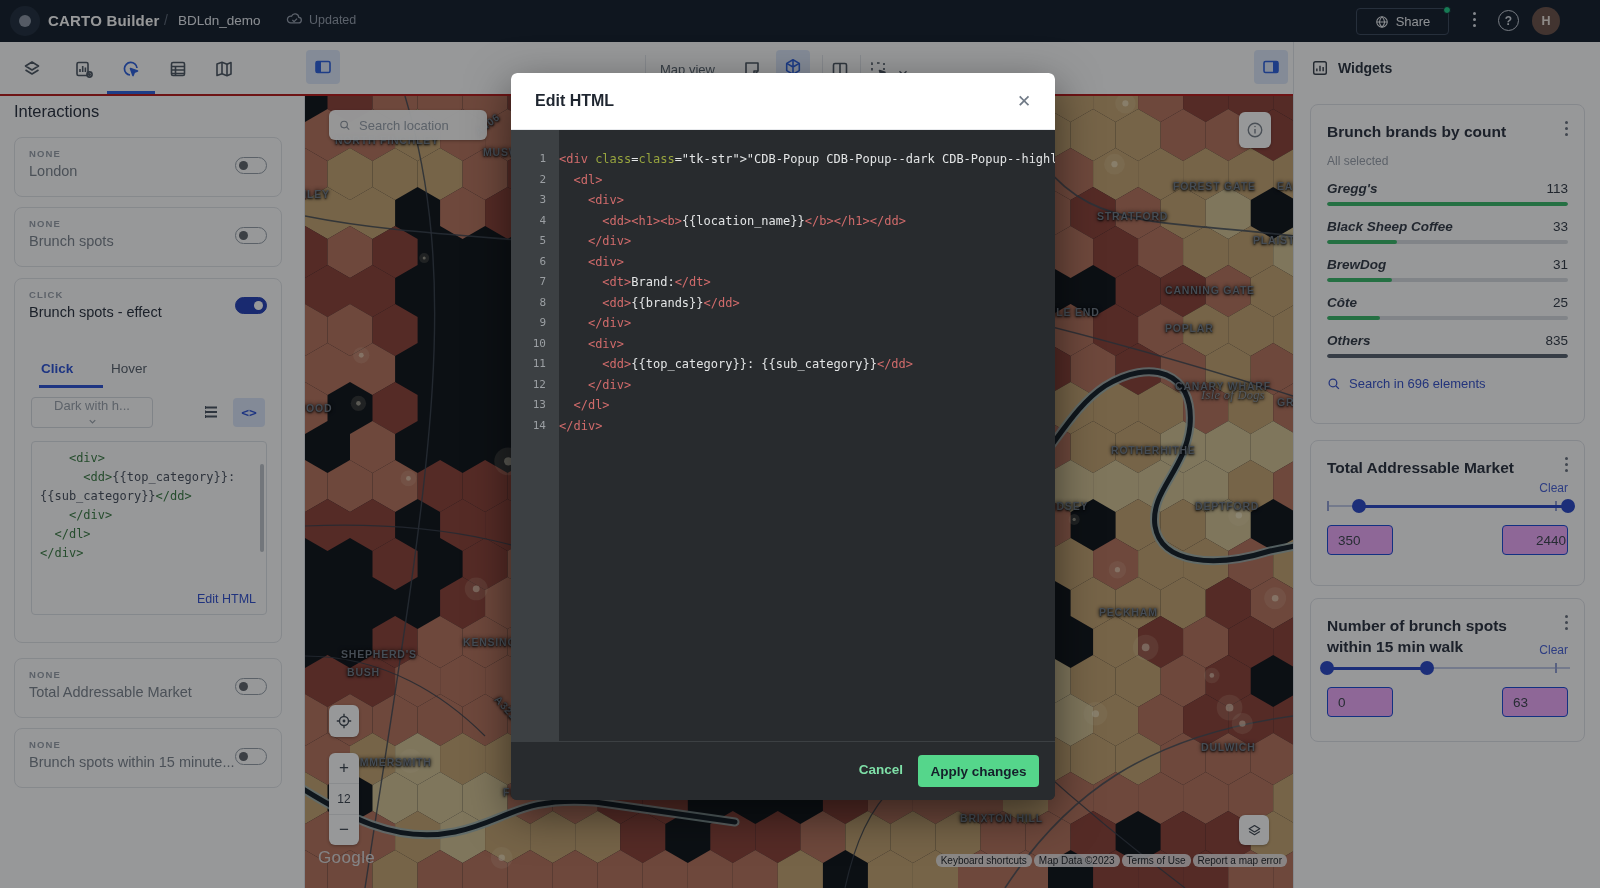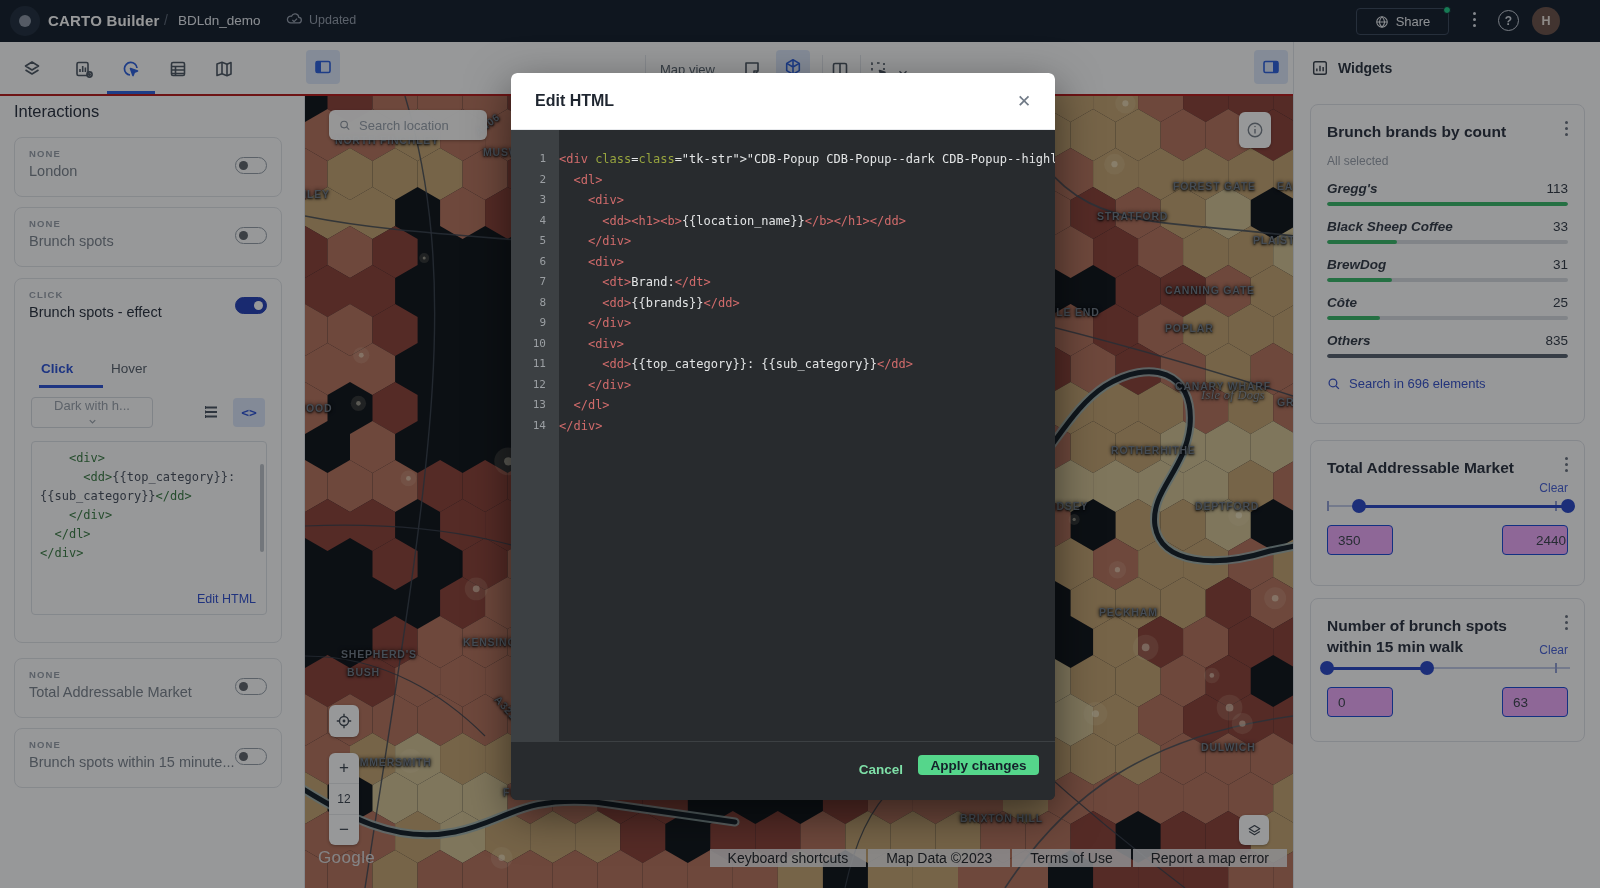--- a/index.html
+++ b/index.html
@@ -102,42 +102,42 @@
   .map-search input::placeholder { color:#9aa2ad; }
   .map-btn { position:absolute; background:#fff; border-radius:6px; box-shadow:0 1px 3px rgba(0,0,0,.3);
              display:flex; align-items:center; justify-content:center; color:#3f4752; }
   .zoom-stack { position:absolute; left:24px; top:657px; width:30px; height:92px; background:#fff; border-radius:6px;
                 box-shadow:0 1px 3px rgba(0,0,0,.3); display:flex; flex-direction:column; }
   .zoom-stack > div { flex:1; display:flex; align-items:center; justify-content:center; color:#3f4752; }
   .zoom-plusminus { font-size:17px; }
   .zoom-level { font-size:12px; border-top:1px solid #e8eaed; border-bottom:1px solid #e8eaed; }
   .google-logo { position:absolute; left:13px; bottom:20px; font-size:17px; font-weight:500; letter-spacing:.4px; color:#e1e5e8; opacity:.92; }
   .attribution { position:absolute; right:6px; bottom:21px; display:flex; gap:2px; }
-  .attribution span { background:rgba(238,239,241,.85); color:#24272c; font-size:14px; padding:1px 18px; white-space:nowrap; }
+  .attribution span { background:rgba(238,239,241,.85); color:#24272c; font-size:10px; padding:1px 5px; white-space:nowrap;border-radius:6px; }
 
   
   .dim-overlay { position:absolute; inset:0; background:rgba(8,10,13,.42); z-index:900; }
   .modal { position:absolute; left:511px; top:73px; width:544px; height:727px; border-radius:6px; overflow:hidden;
            box-shadow:0 14px 44px rgba(0,0,0,.5); z-index:1000; background:#282b2e; }
   .modal-header { position:absolute; left:0; top:0; width:100%; height:57px; background:#fff; border-bottom:1px solid #e8eaed; }
   .modal-title { position:absolute; left:24px; top:19px; font-size:16px; font-weight:700; color:#1f2630; }
   .modal-close { position:absolute; right:20px; top:17px; width:22px; height:22px; color:#707a86; font-size:17px;
                  display:flex; align-items:center; justify-content:center; }
   .editor { position:absolute; left:0; top:57px; width:100%; height:611px; background:#282b2e; }
   .gutter { position:absolute; left:0; top:0; width:48px; height:100%; background:#3c4043; }
   .code-area { position:absolute; left:0; top:0; width:100%; height:100%; font-family:"DejaVu Sans Mono",monospace;
                font-size:12px; line-height:20.5px; padding-top:19px; }
   .cl { display:flex; }
   .cl .ln { width:48px; flex:0 0 48px; text-align:right; padding-right:13px; color:#9b9fa3; font-size:11px; }
   .cl .lc { white-space:pre; color:#e3e5e6; }
   .tk-tag { color:#d16b6b; }
   .tk-attr { color:#97a43e; }
   .modal-footer { position:absolute; left:0; bottom:0; width:100%; height:59px; background:#282b2e; border-top:1px solid #3c4043; }
   .cancel-btn { position:absolute; right:152px; top:20px; font-size:13.5px; font-weight:700; color:#7fe0a8;text-align:right; }
-  .apply-btn { position:absolute; right:16px; top:13px; width:121px; height:20px; background:#55d68b; border-radius:4px;
+  .apply-btn { position:absolute; right:16px; top:13px; width:121px; height:32px; background:#55d68b; border-radius:4px;
                color:#15202b; font-size:13.5px; font-weight:700; display:flex; align-items:center; justify-content:center; }
 
   svg { display:block; }
 </style>
 </head>
 <body>
 
 <div class="header">
   <div class="logo">
       <div class="dot"></div>

